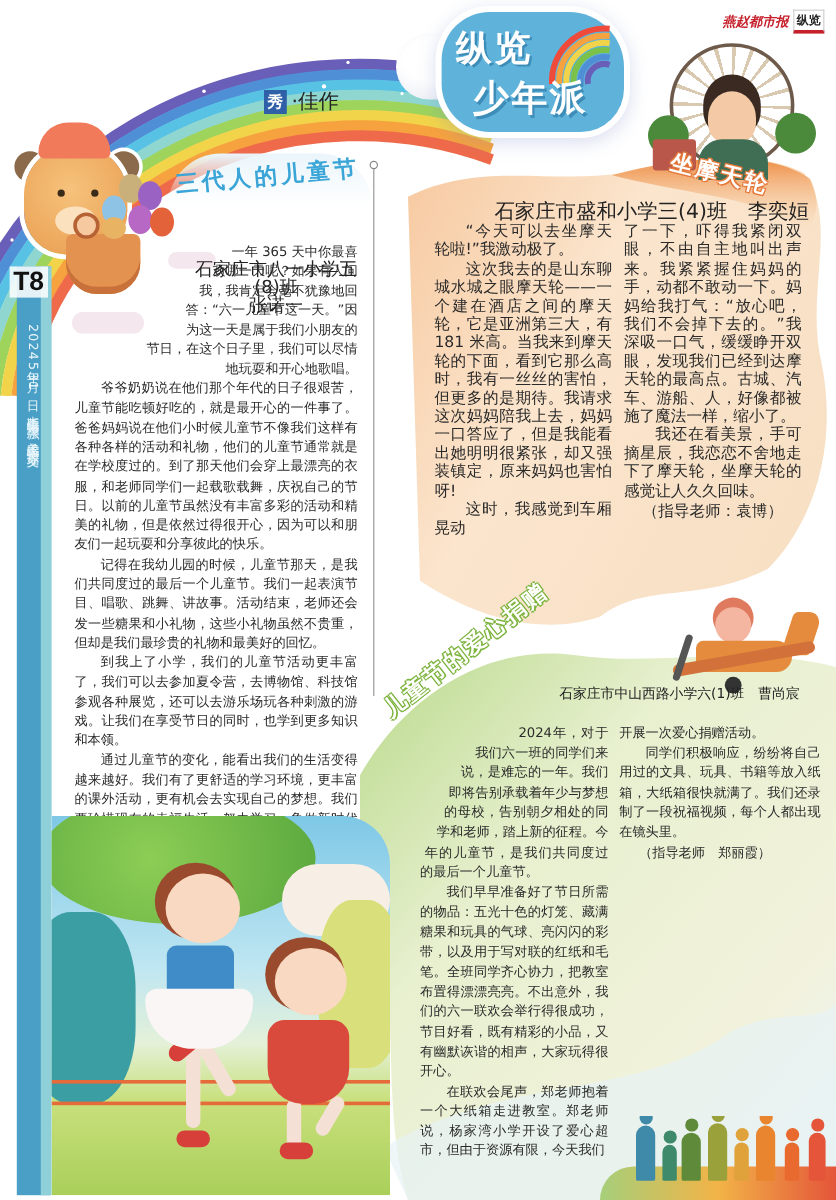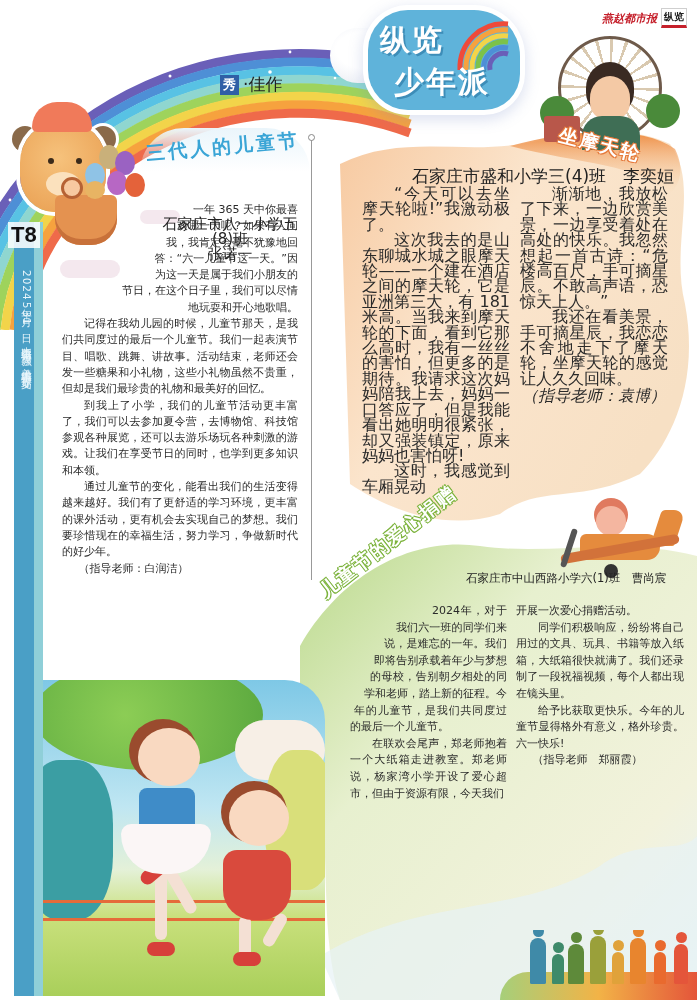--- a/index.html
+++ b/index.html
@@ -70,24 +70,24 @@
   .ferris .tree { position: absolute; width: 34px; height: 34px; border-radius: 50%; background: #4a8a3a; }
   .ferris .girl { position: absolute; left: 50px; top: 40px; width: 40px; height: 44px; border-radius: 50% 50% 40% 40%; background: #f4c9a5; box-shadow: 0 -10px 0 4px #3a2a22; }
   .ferris .body { position: absolute; left: 42px; top: 80px; width: 58px; height: 34px; border-radius: 20px 20px 0 0; background: #3f6e55; }
   .ferris .house { position: absolute; left: 4px; top: 80px; width: 36px; height: 26px; background: #b8574a; border-radius: 3px; }
 
   
   .blob-orange { position: absolute; left: 340px; top: 124px; width: 350px; height: 400px; }
   .blob-orange svg { position: absolute; left: 0; top: 0; }
   .a2-title { position: absolute; left: 558px; top: 132px; font-size: 19px; font-weight: bold; color: #ffffff; letter-spacing: 2px; transform: rotate(14deg); text-shadow: 1px 1px 0 #e5793a, -1px -1px 0 #e5793a, 1px -1px 0 #e5793a, -1px 1px 0 #e5793a; }
   .a2-byline { position: absolute; left: 412px; top: 165px; font-size: 17px; color: #222; word-spacing: 10px; }
-  .a2-col { position: absolute; top: 186px; width: 148px; font-size: 16px; line-height: 15.4px; color: #2a2a2a; text-align: justify; }
+  .a2-col { position: absolute; top: 186px; width: 148px; font-size: 13px; line-height: 15.4px; color: #2a2a2a; text-align: justify; }
   .a2-col p { text-indent: 2em; }
   .a2-col p.flush { text-indent: 0; }
-  .a2-col .teacher { text-align: center; text-indent: 0; margin-top: 2px; font-style: italic; }
+  .a2-col .teacher { text-align: center; text-indent: 0; margin-top: 2px; }
 
   
   .plane { position: absolute; left: 560px; top: 500px; width: 130px; height: 80px; }
   .plane .fuse { position: absolute; left: 20px; top: 34px; width: 80px; height: 26px; border-radius: 14px 30px 30px 14px; background: #e58b3d; }
   .plane .wing { position: absolute; left: 0; top: 44px; width: 120px; height: 10px; border-radius: 6px; background: #d2723a; transform: rotate(-10deg); }
   .plane .tail { position: absolute; left: 96px; top: 10px; width: 24px; height: 36px; border-radius: 4px 12px 2px 2px; background: #e58b3d; transform: skewX(-18deg); }
   .plane .pilot { position: absolute; left: 36px; top: 6px; width: 30px; height: 30px; border-radius: 50%; background: #f4b6a0; box-shadow: 0 -6px 0 2px #e07a5f; }
   .plane .prop { position: absolute; left: 6px; top: 28px; width: 6px; height: 40px; background: #555; border-radius: 3px; transform: rotate(18deg); }
   .plane .wheel1 { position: absolute; left: 44px; top: 64px; width: 14px; height: 14px; border-radius: 50%; background: #333; }
 
@@ -228,20 +228,21 @@
   <div>张诺一</div>
 </div>
 <div class="a1-body">
   <span class="sp1"></span>
     <span class="sp2"></span>
     <span class="sp3"></span>
     <span class="sp4"></span>
     <span class="sp5"></span>
     <span class="sp6"></span>
   <p class="flush" style="text-align:right;">一年 365 天中你最喜欢哪一天呢？如果有人问我，我肯定会毫不犹豫地回答：“六一儿童节这一天。”因为这一天是属于我们小朋友的节日，在这个日子里，我们可以尽情地玩耍和开心地歌唱。</p>
+  <p>爷爷奶奶说在他们那个年代的日子很艰苦，儿童节能吃顿好吃的，就是最开心的一件事了。爸爸妈妈说在他们小时候儿童节不像我们这样有各种各样的活动和礼物，他们的儿童节通常就是在学校度过的。到了那天他们会穿上最漂亮的衣服，和老师同学们一起载歌载舞，庆祝自己的节日。以前的儿童节虽然没有丰富多彩的活动和精美的礼物，但是依然过得很开心，因为可以和朋友们一起玩耍和分享彼此的快乐。</p>
   <p>记得在我幼儿园的时候，儿童节那天，是我们共同度过的最后一个儿童节。我们一起表演节目、唱歌、跳舞、讲故事。活动结束，老师还会发一些糖果和小礼物，这些小礼物虽然不贵重，但却是我们最珍贵的礼物和最美好的回忆。</p>
   <p>到我上了小学，我们的儿童节活动更丰富了，我们可以去参加夏令营，去博物馆、科技馆参观各种展览，还可以去游乐场玩各种刺激的游戏。让我们在享受节日的同时，也学到更多知识和本领。</p>
   <p>通过儿童节的变化，能看出我们的生活变得越来越好。我们有了更舒适的学习环境，更丰富的课外活动，更有机会去实现自己的梦想。我们要珍惜现在的幸福生活，努力学习，争做新时代的好少年。</p>
   <p class="teacher">（指导老师：白润洁）</p>
 </div>
 <div class="divider-v"></div>
 
 <div class="blob-orange">
   <svg width="350" height="400" viewBox="0 0 350 400">
     <defs>
@@ -268,21 +269,21 @@
   <div class="body"></div>
 </div>
 <div class="a2-title">坐摩天轮</div>
 <div class="a2-byline">石家庄市盛和小学三(4)班　李奕姮</div>
 <div class="a2-col" style="left:362px;">
   <p>“今天可以去坐摩天轮啦!”我激动极了。</p>
   <p>这次我去的是山东聊城水城之眼摩天轮——一个建在酒店之间的摩天轮，它是亚洲第三大，有 181 米高。当我来到摩天轮的下面，看到它那么高时，我有一丝丝的害怕，但更多的是期待。我请求这次妈妈陪我上去，妈妈一口答应了，但是我能看出她明明很紧张，却又强装镇定，原来妈妈也害怕呀!</p>
   <p>这时，我感觉到车厢晃动</p>
 </div>
 <div class="a2-col" style="left:520px;">
-  <p>渐渐地，我放松了下来，一边欣赏美景，一边享受着处在高处的快乐。我忽然想起一首古诗：“危楼高百尺，手可摘星辰。不敢高声语，恐惊天上人。”</p>
+  <p class="flush">了一下，吓得我紧闭双眼，不由自主地叫出声来。我紧紧握住妈妈的手，动都不敢动一下。妈妈给我打气：“放心吧，我们不会掉下去的。”我深吸一口气，缓缓睁开双眼，发现我们已经到达摩天轮的最高点。古城、汽车、游船、人，好像都被施了魔法一样，缩小了。</p>
   <p>我还在看美景，手可摘星辰，我恋恋不舍地走下了摩天轮，坐摩天轮的感觉让人久久回味。</p>
   <p class="teacher">（指导老师：袁博）</p>
 </div>
 
 <div class="blob-green">
   <svg width="397" height="464" viewBox="0 0 397 464">
     <defs>
       <linearGradient id="gg" x1="0" y1="0" x2="1" y2="1">
         <stop offset="0" stop-color="#b9d98a"></stop>
         <stop offset="0.35" stop-color="#e7f0cf"></stop>
@@ -306,26 +307,26 @@
 <div class="a3-byline">石家庄市中山西路小学六(1)班　曹尚宸</div>
 <div class="a3-col a3-left">
   <span class="f1"></span>
     <span class="f2"></span>
     <span class="f3"></span>
     <span class="f4"></span>
     <span class="f5"></span>
     <span class="f6"></span>
     <span class="f7"></span>
   <p>2024年，对于我们六一班的同学们来说，是难忘的一年。我们即将告别承载着年少与梦想的母校，告别朝夕相处的同学和老师，踏上新的征程。今年的儿童节，是我们共同度过的最后一个儿童节。</p>
+  <p>我们早早准备好了节日所需的物品：五光十色的灯笼、藏满糖果和玩具的气球、亮闪闪的彩带，以及用于写对联的红纸和毛笔。全班同学齐心协力，把教室布置得漂漂亮亮。不出意外，我们的六一联欢会举行得很成功，节目好看，既有精彩的小品，又有幽默诙谐的相声，大家玩得很开心。</p>
   <p>在联欢会尾声，郑老师抱着一个大纸箱走进教室。郑老师说，杨家湾小学开设了爱心超市，但由于资源有限，今天我们</p>
 </div>
 <div class="a3-col a3-right">
   <p class="flush">开展一次爱心捐赠活动。</p>
   <p>同学们积极响应，纷纷将自己用过的文具、玩具、书籍等放入纸箱，大纸箱很快就满了。我们还录制了一段祝福视频，每个人都出现在镜头里。</p>
-  <p>给予比获取更快乐。今年的儿童节显得格外有意义，格外珍贵。六一快乐!</p>
   <p class="teacher">（指导老师　郑丽霞）</p>
 </div>
 
 <div class="girls">
   <div class="sky"></div>
   <div class="tree-big"></div>
   <div class="tree-left"></div>
   <div class="cloud"></div>
   <div class="tree-right"></div>
   <div class="rope" style="top:220px;"></div>

